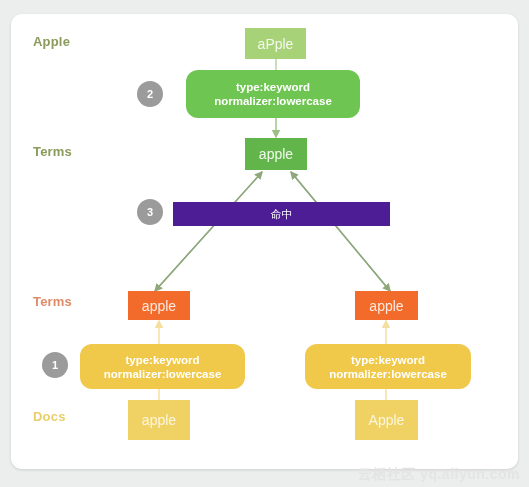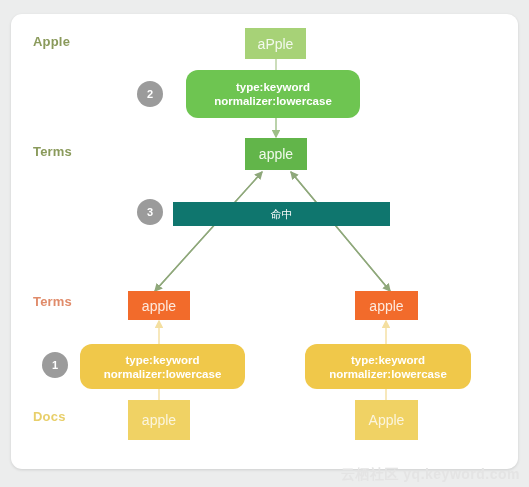--- a/index.html
+++ b/index.html
@@ -134,21 +134,21 @@
       </div>
       <div class="node node-pill" style="left: 186px; top: 70px; width: 174px; height: 48px; background: rgb(110, 197, 81); color: rgb(255, 255, 255);">
         <div>
           <div>type:keyword</div>
           <div>normalizer:lowercase</div>
         </div>
       </div>
       <div class="node node-plain" style="left: 245px; top: 138px; width: 62px; height: 32px; background: rgb(98, 181, 74); color: rgb(241, 249, 236);">
         <span>apple</span>
       </div>
-      <div class="node node-bar" style="left: 173px; top: 202px; width: 217px; height: 24px; background: #0f766e; color: rgb(255, 255, 255);">
+      <div class="node node-bar" style="left: 173px; top: 202px; width: 217px; height: 24px; background: #4c1d95; color: rgb(255, 255, 255);">
         <span>命中</span>
       </div>
       <div class="node node-plain" style="left: 128px; top: 291px; width: 62px; height: 29px; background: rgb(242, 107, 43); color: rgb(253, 233, 221);">
         <span>apple</span>
       </div>
       <div class="node node-plain" style="left: 355px; top: 291px; width: 63px; height: 29px; background: rgb(242, 107, 43); color: rgb(253, 233, 221);">
         <span>apple</span>
       </div>
       <div class="node node-pill" style="left: 80px; top: 344px; width: 165px; height: 45px; background: rgb(240, 200, 74); color: rgb(255, 255, 255);">
         <div>
@@ -168,14 +168,14 @@
       <div class="node node-plain" style="left: 355px; top: 400px; width: 63px; height: 40px; background: rgb(240, 210, 100); color: rgb(251, 245, 222);">
         <span>Apple</span>
       </div>
     </div>
   <div id="badges-layer">
       <div class="badge" style="left: 42px; top: 352px; background: rgb(155, 155, 155);">1</div>
       <div class="badge" style="left: 137px; top: 81px; background: rgb(155, 155, 155);">2</div>
       <div class="badge" style="left: 137px; top: 199px; background: rgb(155, 155, 155);">3</div>
     </div>
 
-  <div class="watermark">云栖社区 yq.keyword.com</div>
+  <div class="watermark">云栖社区 yq.aliyun.com</div>
 </div>
 
 </body></html>

